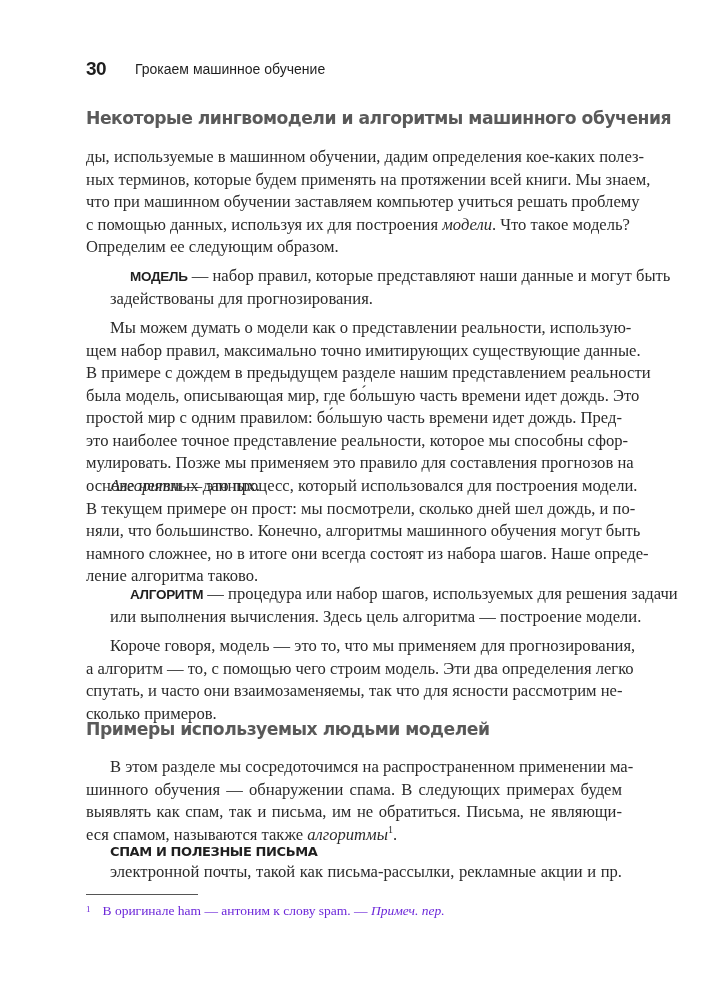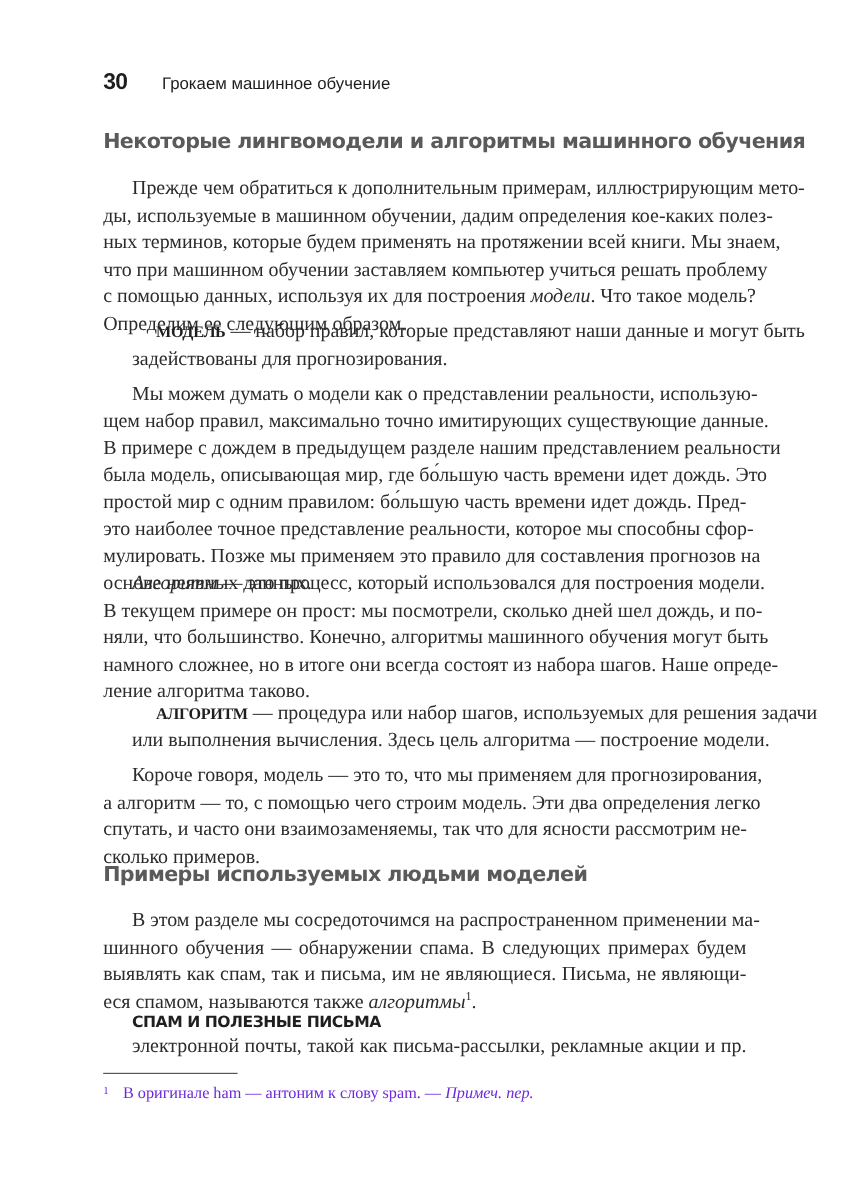--- a/index.html
+++ b/index.html
@@ -10,42 +10,41 @@
   .page { position:absolute; left:0; top:0; width:604px; height:1001px; }
   .runhead { position:absolute; left:86px; top:58px; font-family:"Liberation Sans", sans-serif; color:#1e1e1e; }
   .runhead .pnum { font-weight:bold; font-size:19px; letter-spacing:-0.5px; }
   .runhead .rtitle { position:absolute; left:49px; top:3px; font-size:14px; white-space:nowrap; }
   .h2 { position:absolute; left:86px; font-family:"DejaVu Sans", sans-serif; font-weight:bold; font-size:17.2px; color:#5a5a5a; white-space:nowrap; letter-spacing:-0.5px; }
   .block { position:absolute; left:86px; width:536px; font-family:"Liberation Serif", serif; font-size:16.6px; color:#2b2b2b; }
   .ln { height:22.5px; line-height:22.5px; white-space:nowrap; text-align:justify; text-align-last:justify; }
   .ln.last { text-align-last:left; }
   .ind { text-indent:24px; }
   .def { left:110px; width:512px; }
-  .term { font-family:Liberation Serif, serif; font-weight:bold; font-size:13.5px; color:#1f1f1f; letter-spacing:-0.3px;padding-left:20px; }
+  .term { font-family:Liberation Sans, sans-serif; font-weight:bold; font-size:13.5px; color:#1f1f1f; letter-spacing:-0.3px;padding-left:20px; }
   .sidebar-title { font-family:"DejaVu Sans", sans-serif; font-weight:bold; font-size:13px; color:#1f1f1f; letter-spacing:-0.4px; }
   i { font-style:italic; }
   sup { font-size:10px; line-height:0; }
   .fnrule { position:absolute; left:86px; top:894px; width:112px; height:1px; background:#555; }
   .footnote { position:absolute; left:86px; top:903px; font-family:"Liberation Serif", serif; font-size:13.5px; color:#6d28d9; white-space:nowrap; }
   .footnote .fnmark { font-size:9px; vertical-align:top; position:relative; top:1px; margin-right:12px; }
 </style>
 </head>
 <body>
 
 <div class="page">
 
   <div class="runhead">
     <span class="pnum">30</span>
     <span class="rtitle">Грокаем машинное обучение</span>
   </div>
 
   <div class="h2" style="top:108px;">Некоторые лингвомодели и алгоритмы машинного обучения</div>
 
   <div class="block" style="top:146px;">
-    <div class="ln ind">Прежде чем обратиться к дополнительным примерам, иллюстрирующим мето-</div>
     <div class="ln">ды, используемые в машинном обучении, дадим определения кое-каких полез-</div>
     <div class="ln">ных терминов, которые будем применять на протяжении всей книги. Мы знаем,</div>
     <div class="ln">что при машинном обучении заставляем компьютер учиться решать проблему</div>
     <div class="ln"><span>с помощью данных, используя их для построения </span><i>модели</i><span>. Что такое модель?</span></div>
     <div class="ln last">Определим ее следующим образом.</div>
   </div>
 
   <div class="block def" style="top:265px;">
     <div class="ln"><span class="term">МОДЕЛЬ</span><span> — набор правил, которые представляют наши данные и могут быть</span></div>
     <div class="ln last">задействованы для прогнозирования.</div>
@@ -80,21 +79,21 @@
     <div class="ln">а алгоритм — то, с помощью чего строим модель. Эти два определения легко</div>
     <div class="ln">спутать, и часто они взаимозаменяемы, так что для ясности рассмотрим не-</div>
     <div class="ln last">сколько примеров.</div>
   </div>
 
   <div class="h2" style="top:719px;">Примеры используемых людьми моделей</div>
 
   <div class="block" style="top:756px;">
     <div class="ln ind">В этом разделе мы сосредоточимся на распространенном применении ма-</div>
     <div class="ln">шинного обучения — обнаружении спама. В следующих примерах будем</div>
-    <div class="ln">выявлять как спам, так и письма, им не являющиеся. Письма, не являющи-</div>
+    <div class="ln">выявлять как спам, так и письма, им не обратиться. Письма, не являющи-</div>
     <div class="ln last"><span>еся спамом, называются также </span><i>алгоритмы</i><sup>1</sup><span>.</span></div>
   </div>
 
   <div class="block def" style="top:841px;">
     <div class="ln last" style="height:20px;line-height:20px;"><span class="sidebar-title">СПАМ И ПОЛЕЗНЫЕ ПИСЬМА</span></div>
     <div class="ln">электронной почты, такой как письма-рассылки, рекламные акции и пр.</div>
   </div>
 
   <div class="fnrule"></div>
   <div class="footnote">

